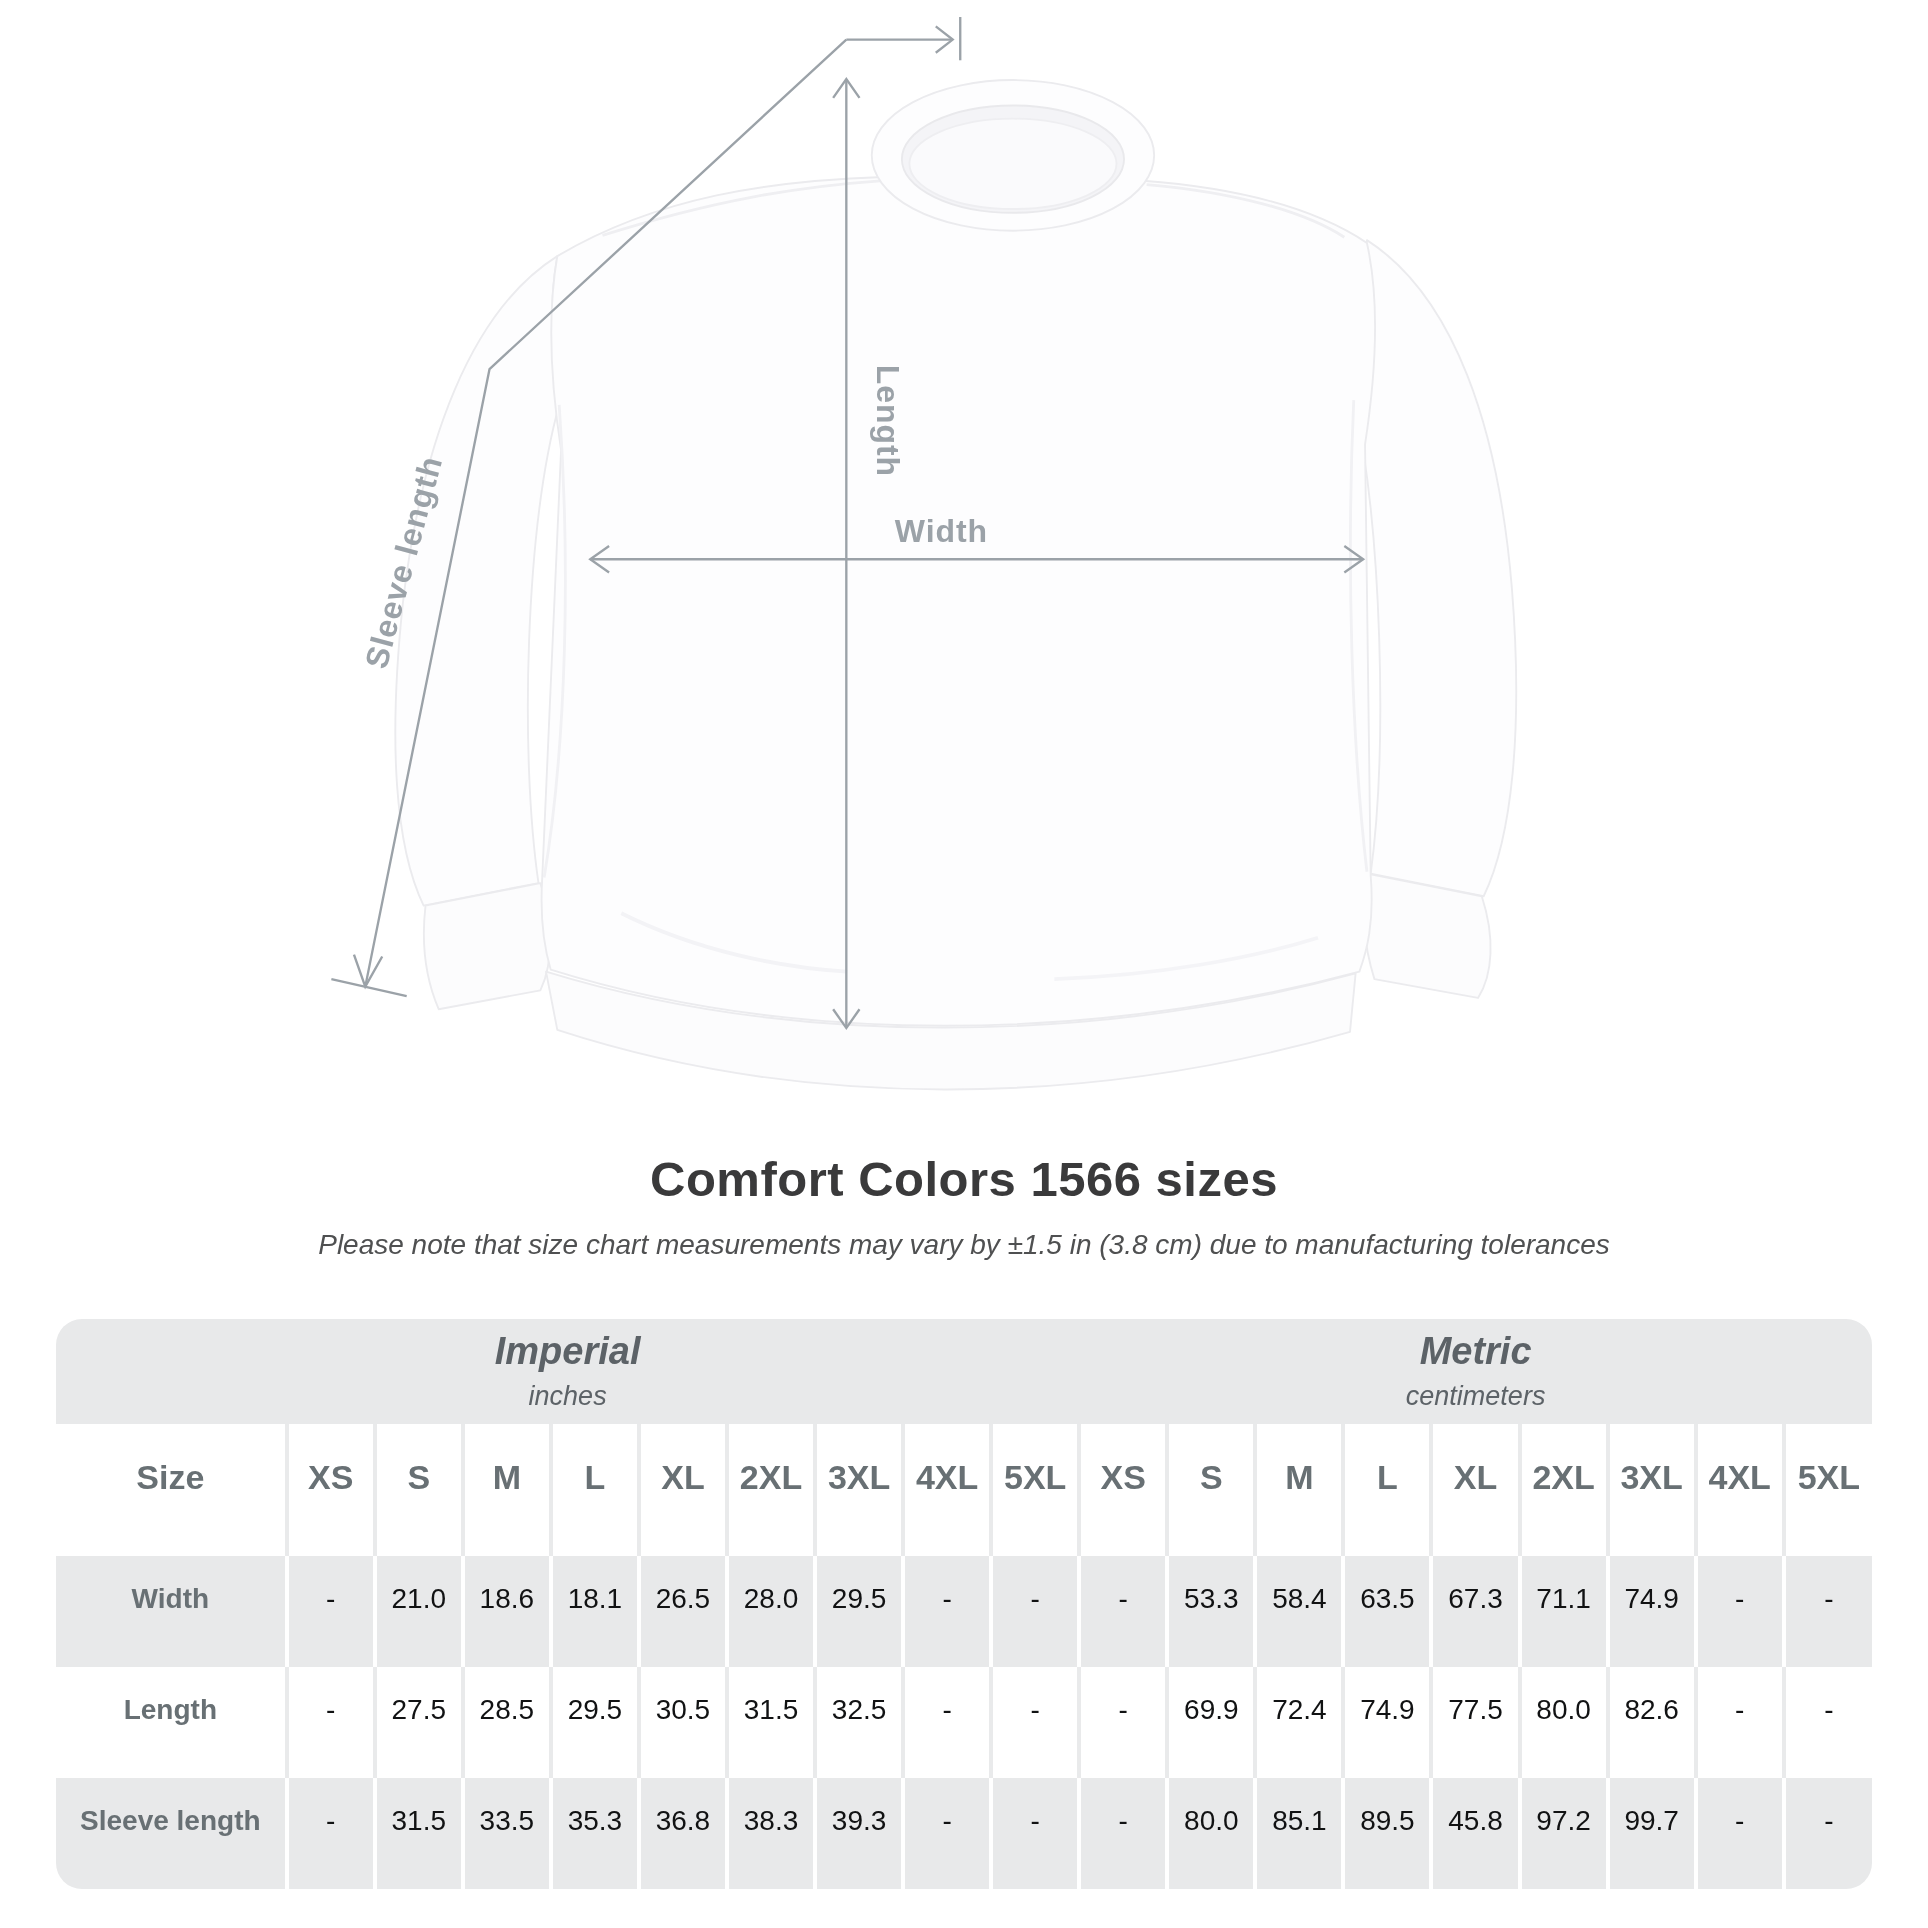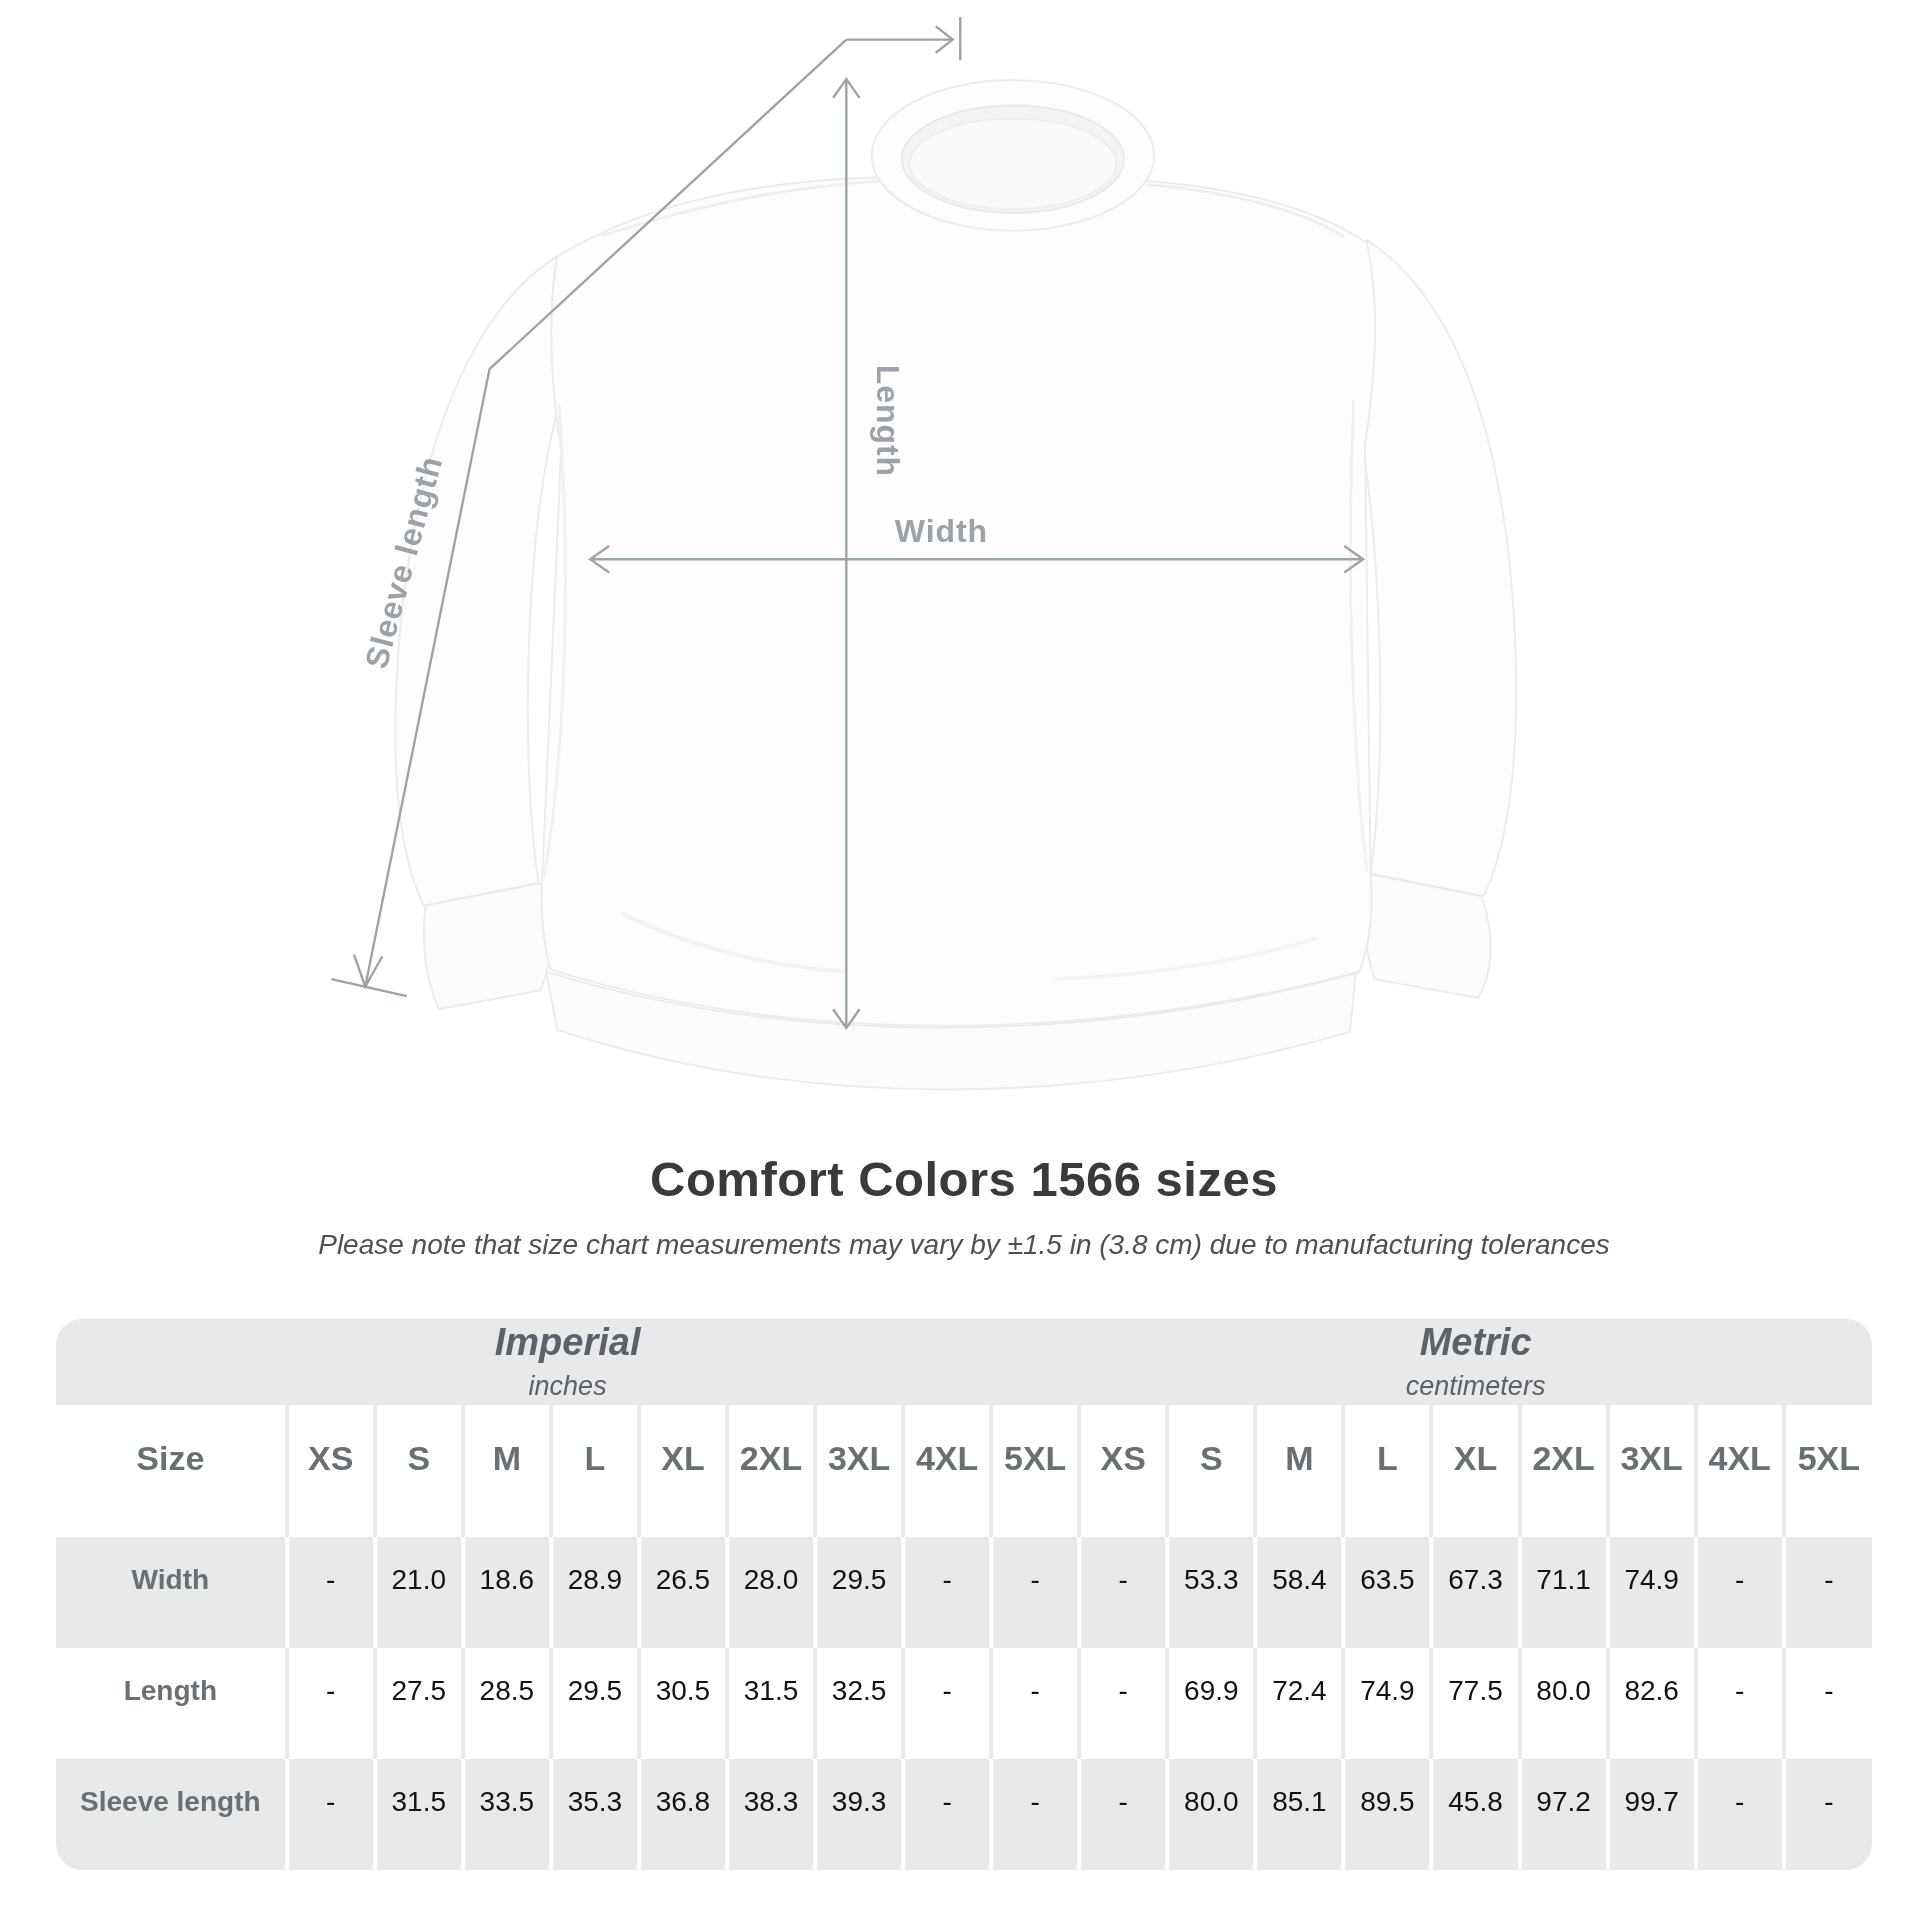--- a/index.html
+++ b/index.html
@@ -10,21 +10,21 @@
   .diagram svg{display:block;}
 
   .title{margin:24.5px 0 0;text-align:center;font-size:49px;font-weight:bold;color:#3a3a3b;letter-spacing:0.5px;}
   .subtitle{margin:22.6px 38px 0;text-align:center;font-style:italic;font-size:28px;color:#4f5051;}
 
   .table-wrap{margin:58px 56px 0;border-radius:26px;overflow:hidden;}
   table.size-table{width:100%;border-collapse:collapse;table-layout:fixed;}
   col.c-size{width:12.7%;}
   col.c-num{width:4.85%;}
 
-  tr.row-units td{background:#e8e9ea;height:86px;text-align:center;vertical-align:middle;padding:0;}
+  tr.row-units td{background:#e8e9ea;height:105px;text-align:center;vertical-align:middle;padding:0;}
   .unit-name{font-size:38px;font-weight:bold;font-style:italic;color:#5c6267;line-height:1.1;}
   .unit-sub{font-size:27px;font-style:italic;color:#5c6267;margin-top:7.5px;}
 
   tr.row-sizes th{background:#ffffff;height:107px;font-size:34px;font-weight:bold;color:#687074;
     text-align:center;vertical-align:middle;padding:0 0 24.5px 0;}
   tr.row-sizes > *:not(:first-child){border-left:4.7px solid #e9eaeb;}
 
   tr.row-data{height:111px;}
   tr.row-data th{font-size:28px;font-weight:bold;color:#687074;text-align:center;vertical-align:middle;padding:0 0 24.5px 0;}
   tr.row-data td{font-size:28px;color:#111213;text-align:center;vertical-align:middle;padding:0 0 24.5px 0;}
@@ -165,21 +165,21 @@
         <th>3XL</th>
         <th>4XL</th>
         <th>5XL</th>
       </tr>
 
       <tr class="row-data gray">
         <th>Width</th>
         <td>-</td>
         <td>21.0</td>
         <td>18.6</td>
-        <td>28.9</td>
+        <td>18.1</td>
         <td>26.5</td>
         <td>28.0</td>
         <td>29.5</td>
         <td>-</td>
         <td>-</td>
         <td>-</td>
         <td>53.3</td>
         <td>58.4</td>
         <td>63.5</td>
         <td>67.3</td>

